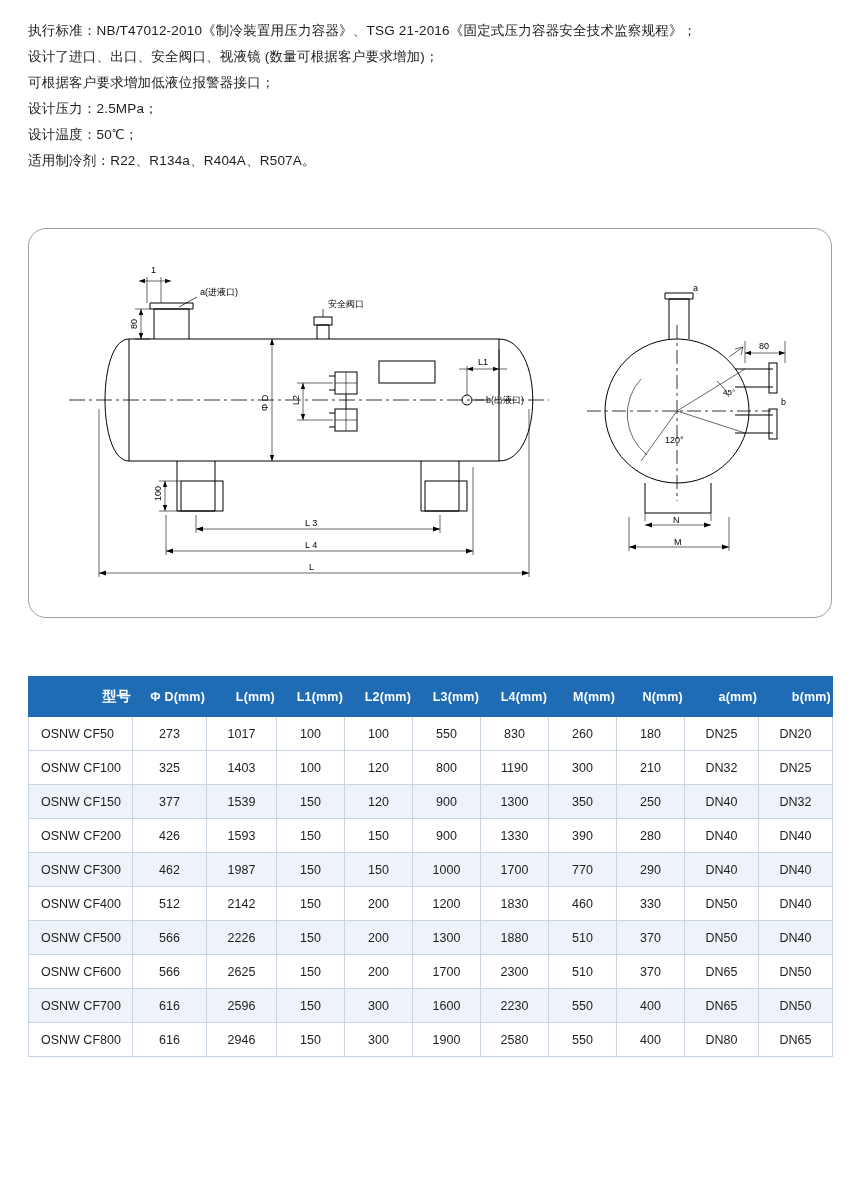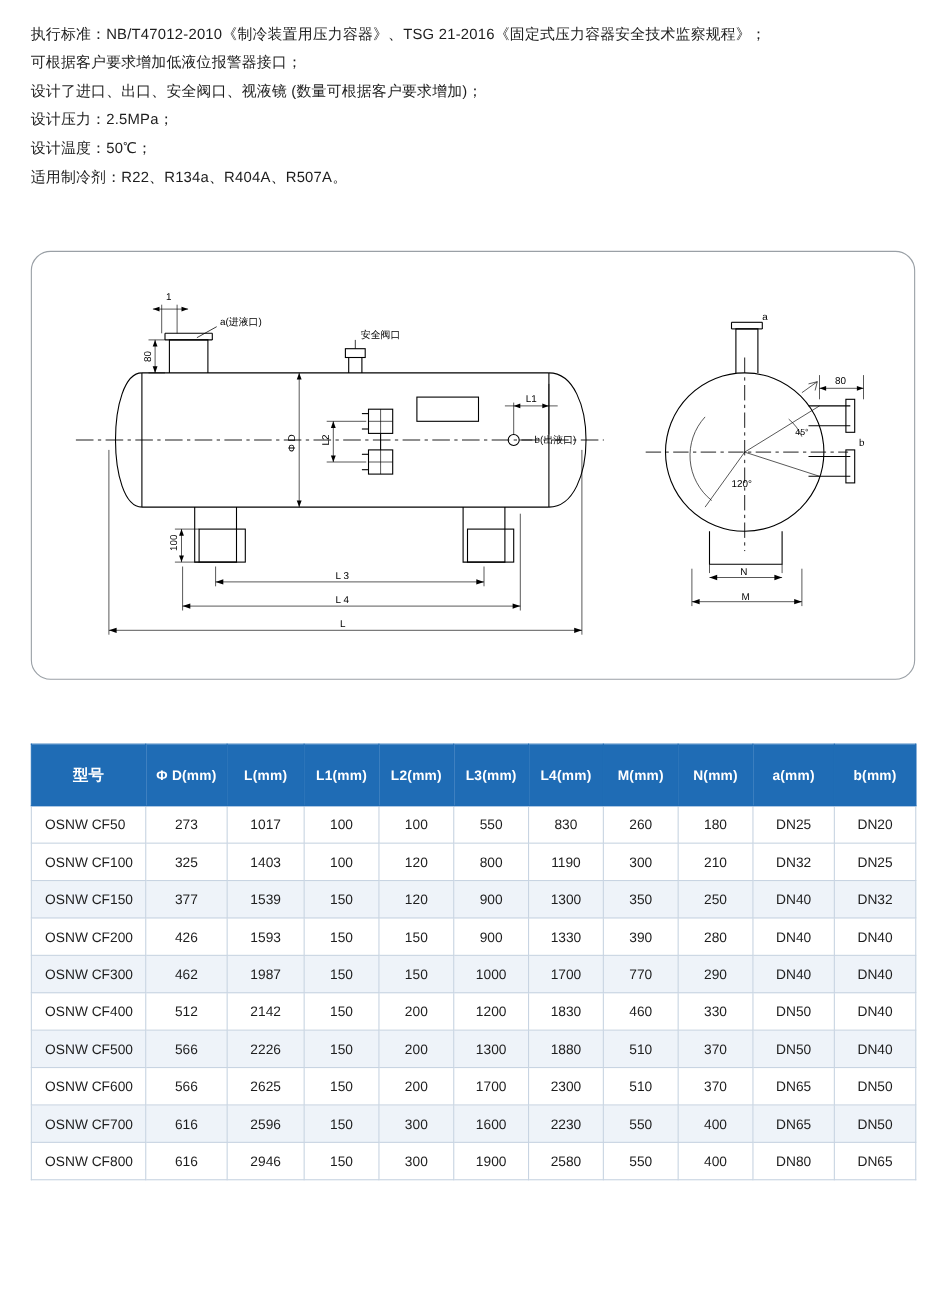--- a/index.html
+++ b/index.html
@@ -53,22 +53,22 @@
   table.spec-table {
     border-collapse: collapse;
     width: 804px;
     table-layout: fixed;
   }
   table.spec-table th {
     background: #1f6cb5;
     color: #ffffff;
     font-size: 12.5px;
     font-weight: bold;
-    height: 56px;
-    text-align: center;
+    height: 40px;
+    text-align: right;
     border: 1px solid #1f6cb5;
     letter-spacing: 0.2px;
   }
   table.spec-table th:first-child { font-size: 14px; }
   table.spec-table td {
     height: 34px;
     font-size: 12.5px;
     text-align: center;
     border: 1px solid #c8d4e2;
     color: #1d1d1d;
@@ -94,22 +94,22 @@
   .dtxt { font-family: "Liberation Sans", sans-serif; font-size: 9px; fill: #000; }
   .dtxt-s { font-family: "Liberation Sans", sans-serif; font-size: 8px; fill: #000; }
 </style>
 </head>
 <body>
 
 <div class="page">
 
   <div class="spec-block">
     <div class="spec-line">执行标准：NB/T47012-2010《制冷装置用压力容器》、TSG 21-2016《固定式压力容器安全技术监察规程》；</div>
+    <div class="spec-line">设计了进口、出口、安全阀口、视液镜 (数量可根据客户要求增加)；</div>
     <div class="spec-line">可根据客户要求增加低液位报警器接口；</div>
-    <div class="spec-line">设计了进口、出口、安全阀口、视液镜 (数量可根据客户要求增加)；</div>
     <div class="spec-line">设计压力：2.5MPa；</div>
     <div class="spec-line">设计温度：50℃；</div>
     <div class="spec-line">适用制冷剂：R22、R134a、R404A、R507A。</div>
   </div>
 
   <div class="drawing-panel">
     <svg width="802" height="388" viewBox="0 0 802 388">
       <g stroke="#000" fill="none" stroke-width="1">
 
         <path d="M100 110 L470 110"></path>

